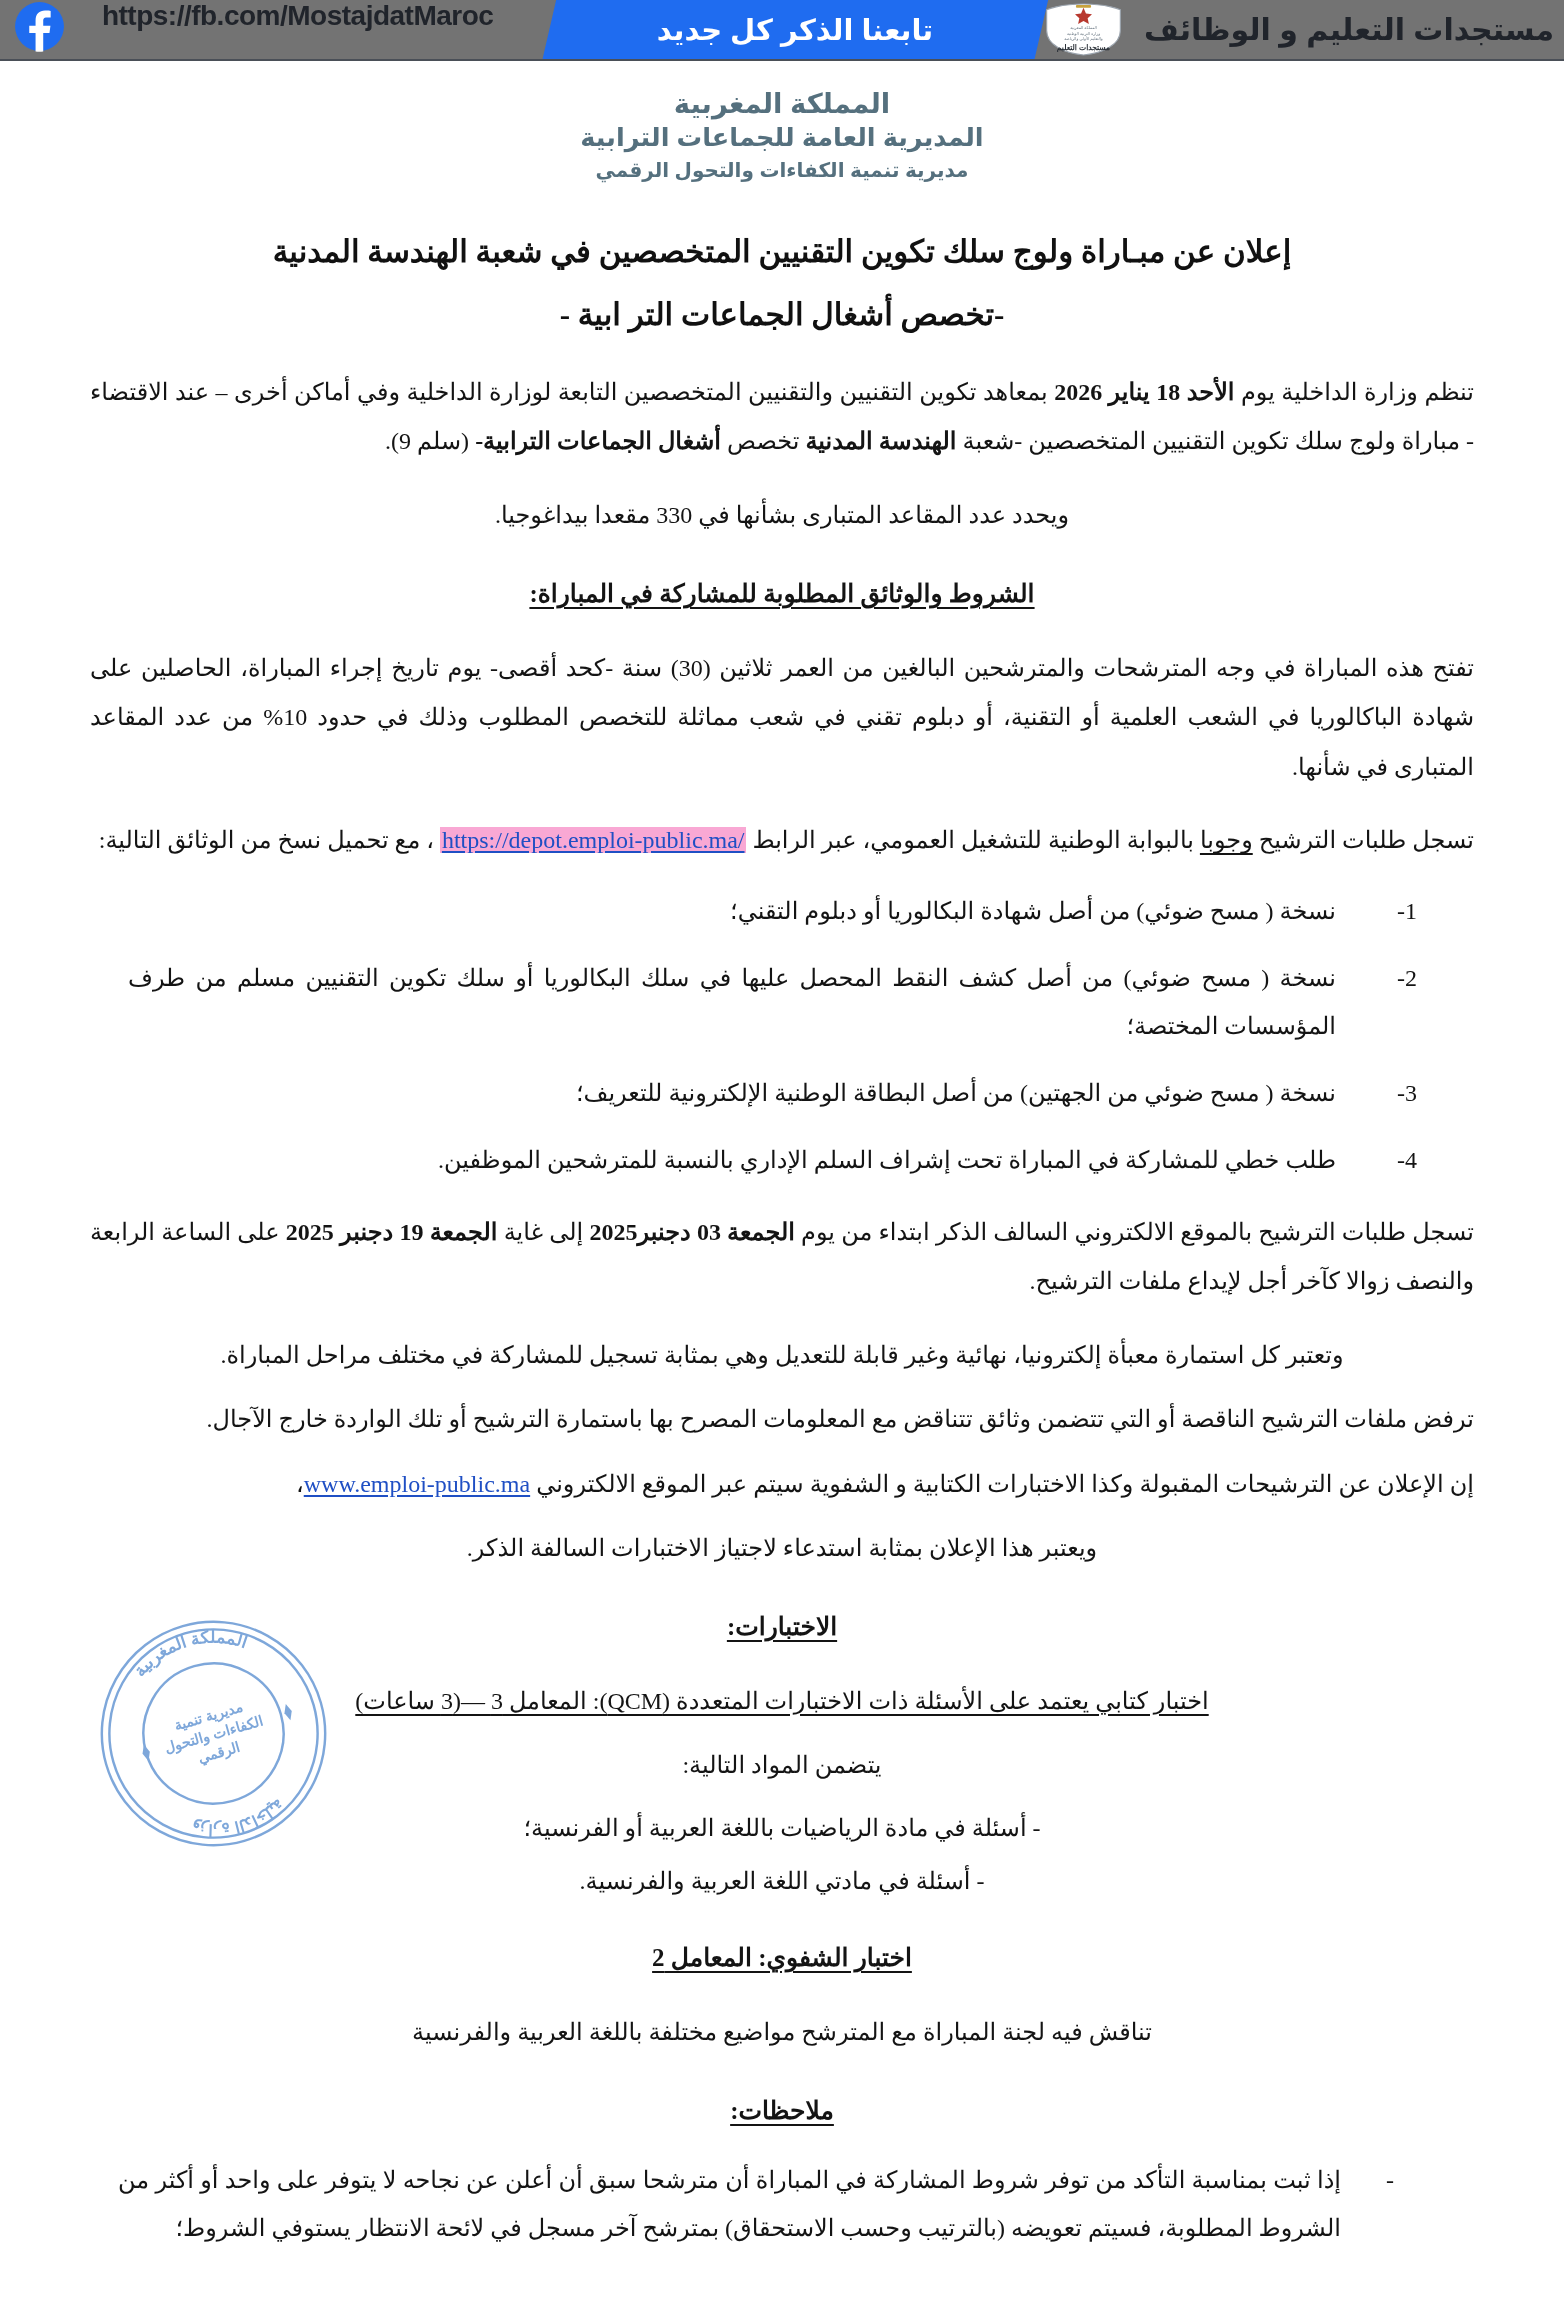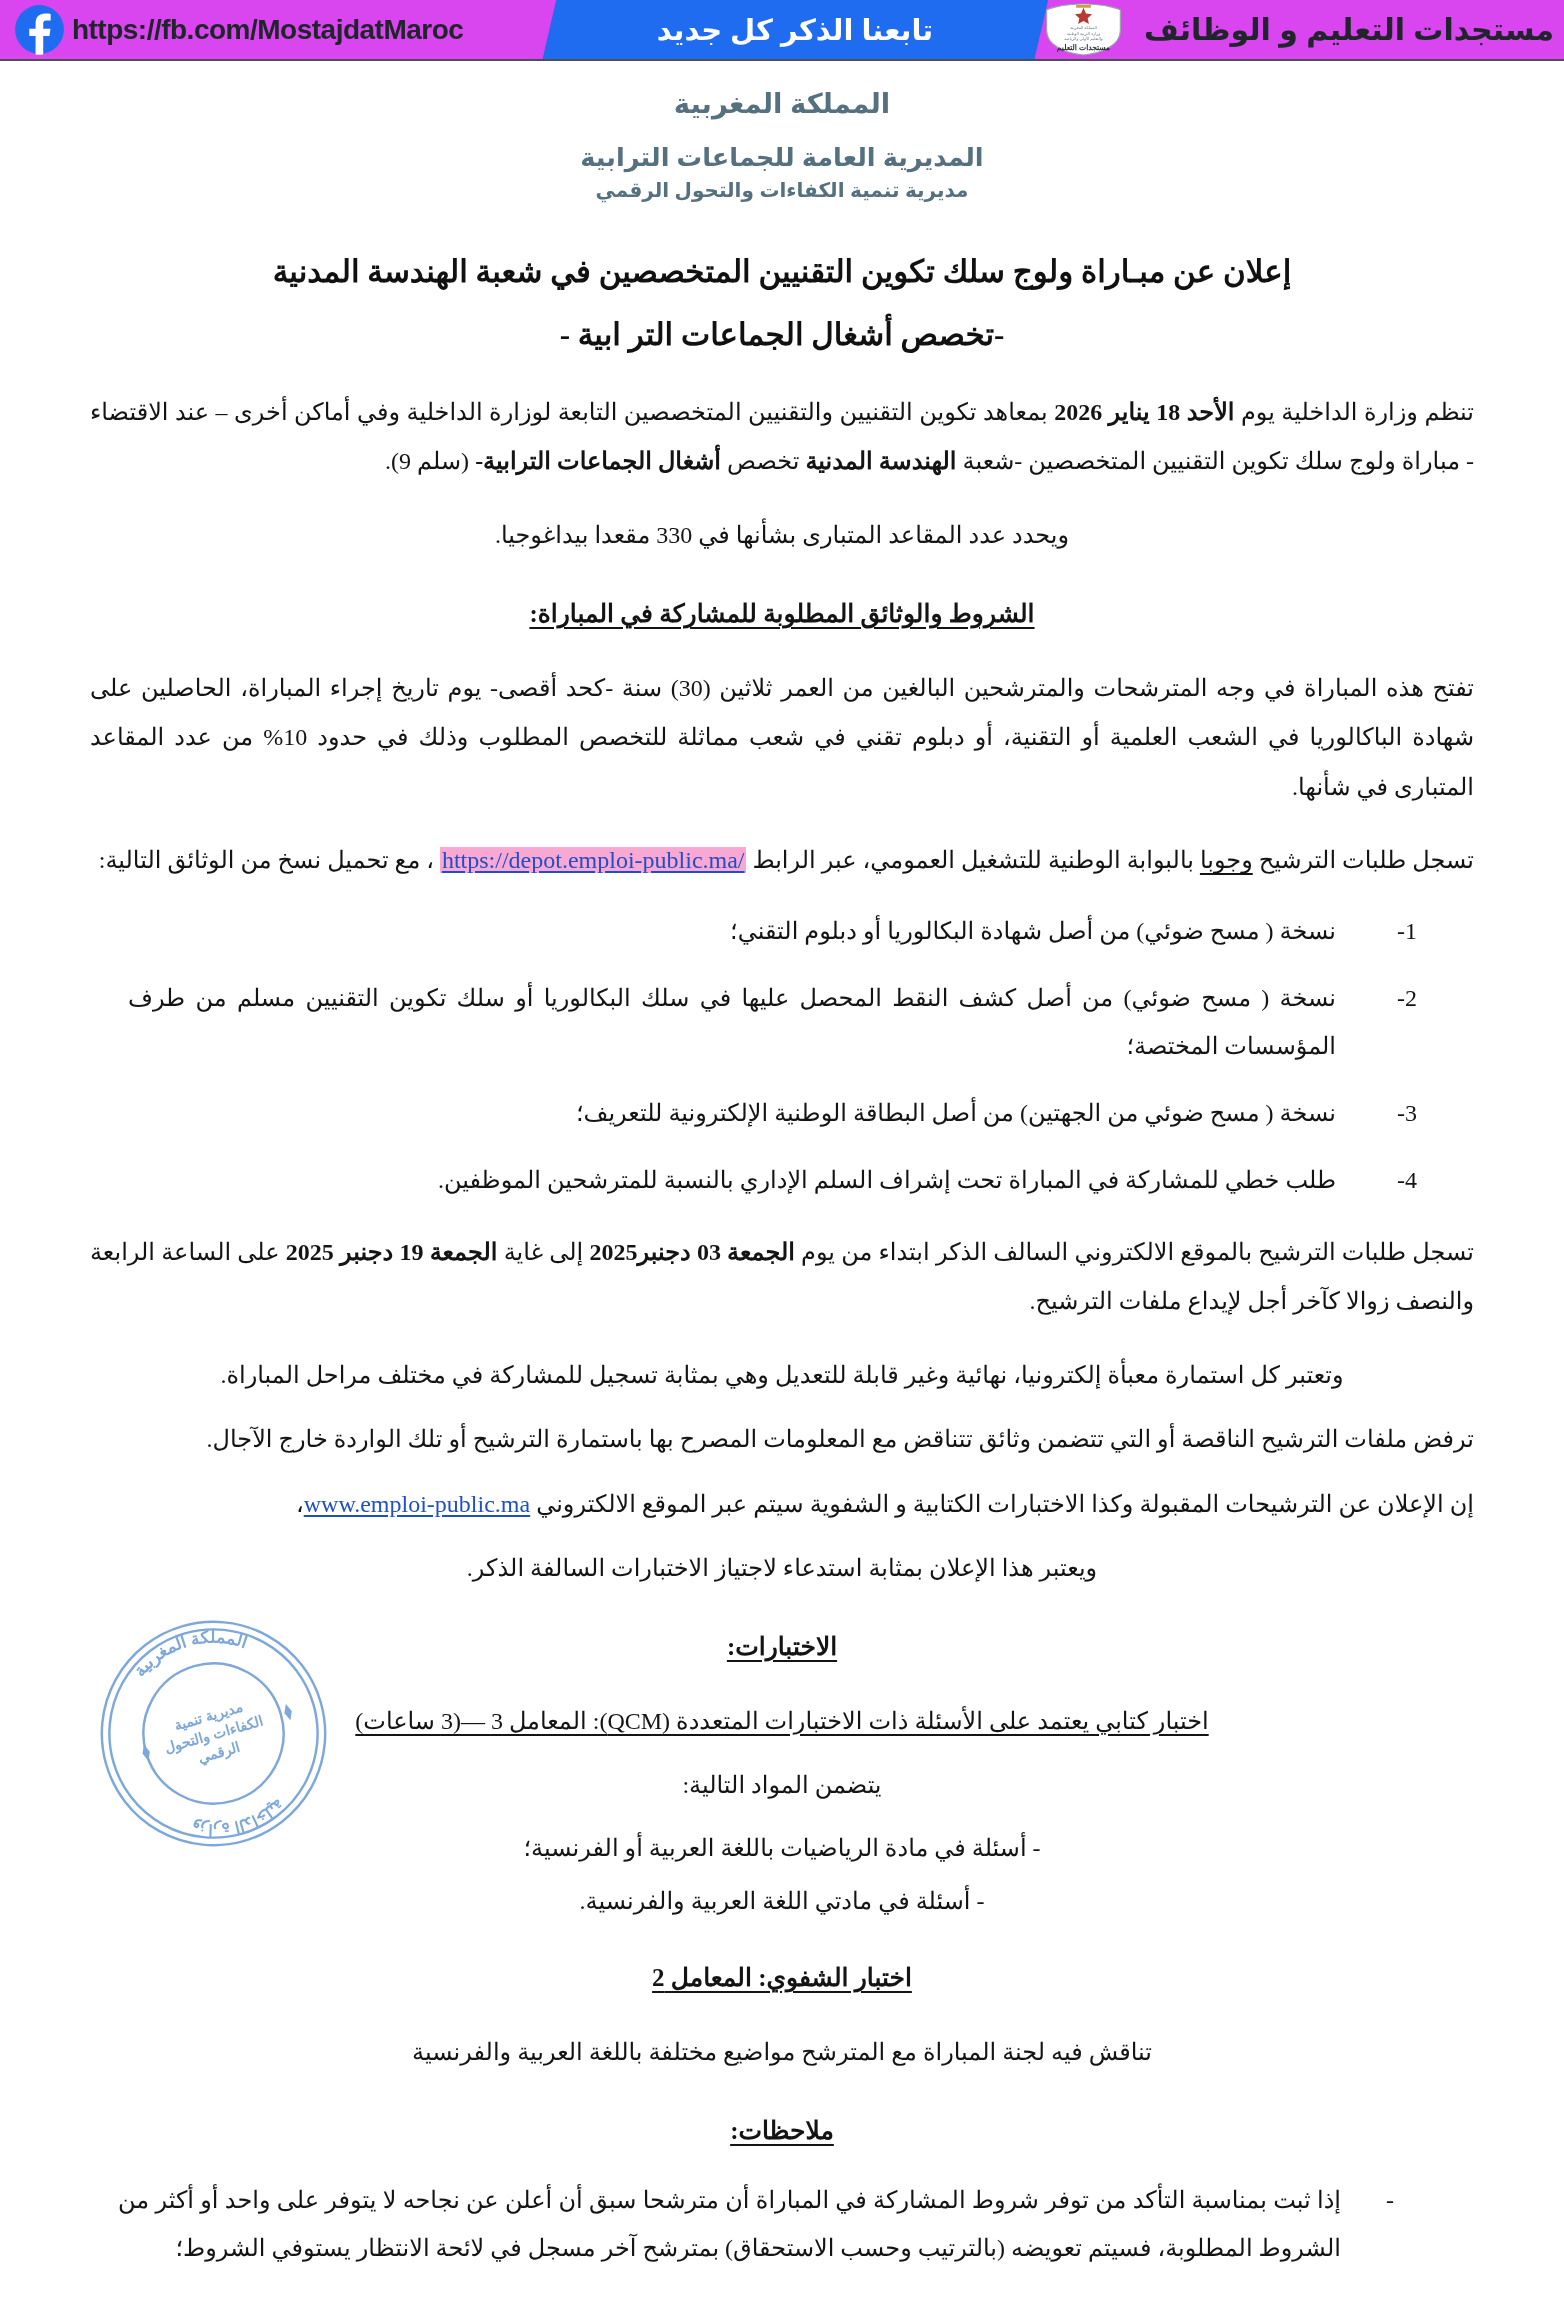--- a/index.html
+++ b/index.html
@@ -16,26 +16,27 @@
     width:1564px;
     min-height:2316px;
     background:#fff;
     overflow:hidden;
   }
 
   
   .banner{
     position:relative;
     height:59px;
-    background:#d946ef;
+    background:#737373;
     border-bottom:2.8px solid #4a4f57;
     display:flex;
-    align-items:center;
+    align-items:flex-start;
     direction:ltr;
     overflow:hidden;
+    gap:30px;
   }
   .fb-logo{
     flex:0 0 auto;
     margin-left:13.2px;
     width:53px;height:53px;
     display:flex;align-items:center;justify-content:center;
   }
   .fb-logo svg{display:block;}
   .fb-url{
     flex:0 0 auto;
@@ -98,21 +99,21 @@
     text-align:center;
     color:#55707e;
     margin-top:24.6px;
     line-height:1.30;
     font-family:"Liberation Sans","DejaVu Sans",sans-serif;
     font-weight:bold;
     letter-spacing:0.5px;
   }
   .ministry .l1{font-size:27.4px;}
   .ministry .l2{font-size:27.4px;letter-spacing:2.8px;}
-  .ministry .l3{font-size:25.6px;margin-top:20px;}
+  .ministry .l3{font-size:25.6px;margin-top:0;}
   .ministry .l4{font-size:20px;margin-top:2.8px;}
 
   
   .doc-title{
     text-align:center;
     font-weight:bold;
     font-size:31px;
     line-height:1.85;
     margin:40px 95px 0 95px;
     color:#111;

